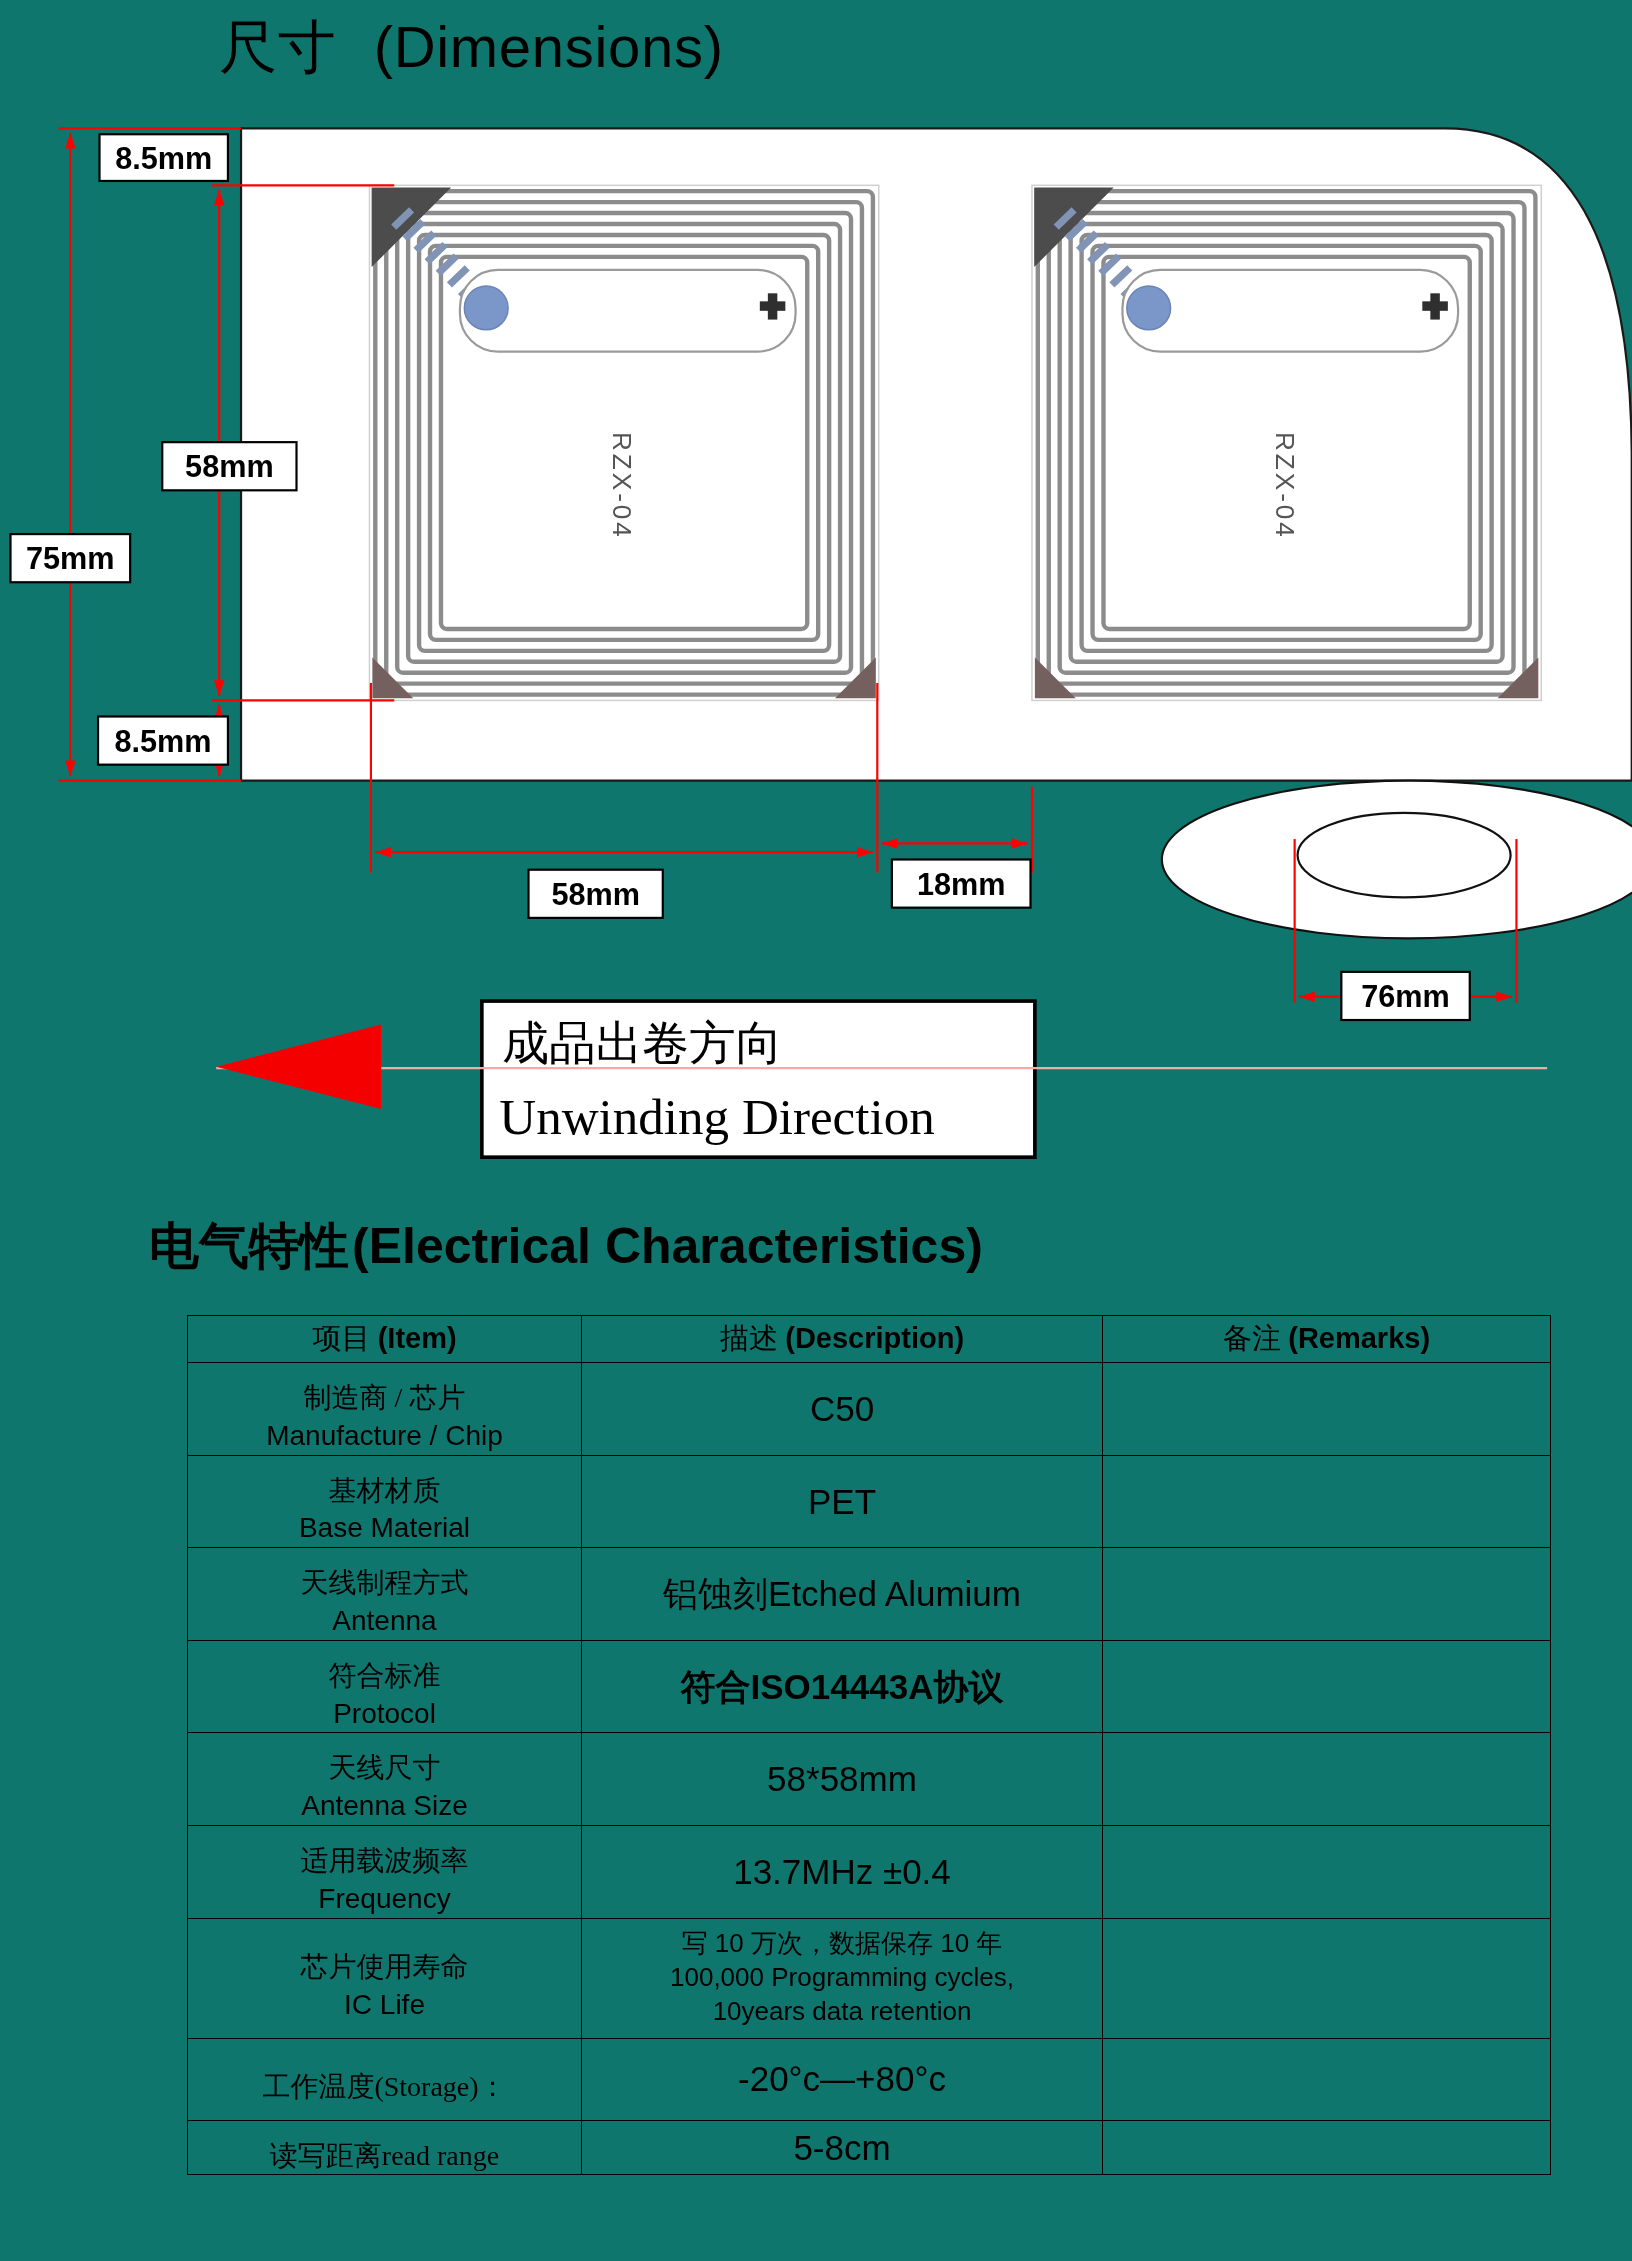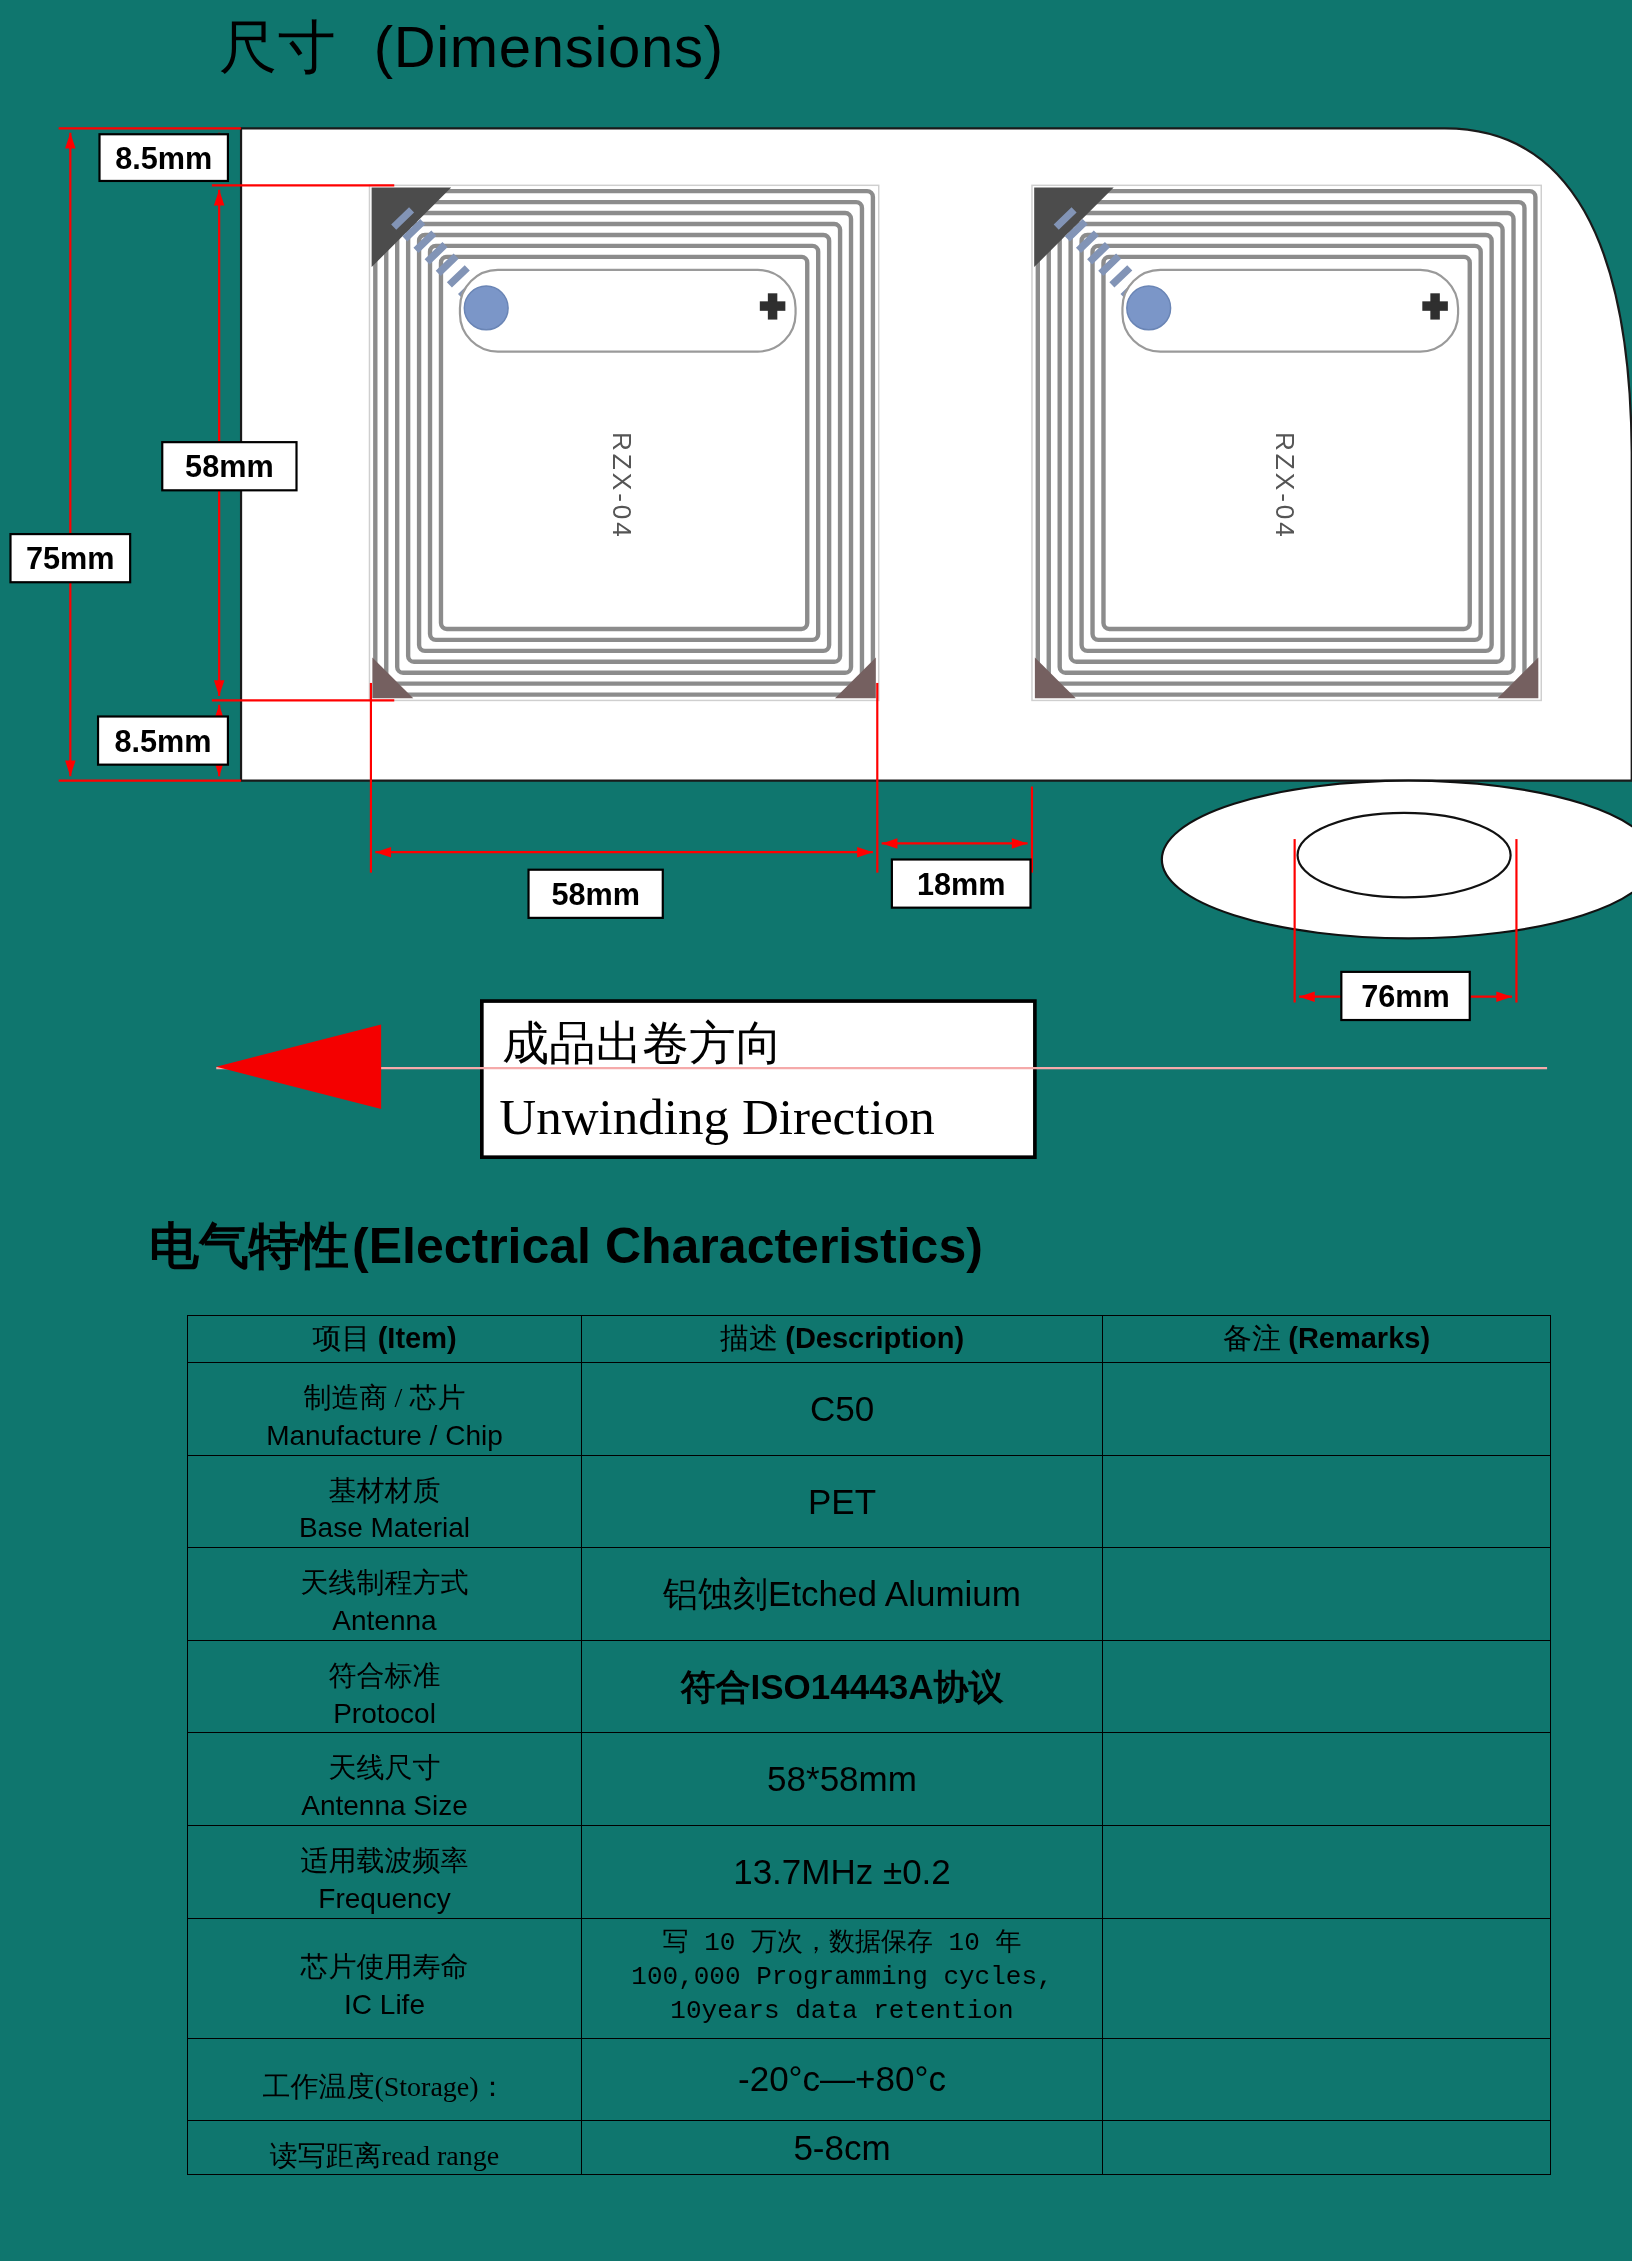--- a/index.html
+++ b/index.html
@@ -22,21 +22,21 @@
   table.spec th .hen{font-weight:bold;margin-left:7.3px;}
   .item .cn{display:block;font-family:"Liberation Serif",serif;font-size:28px;line-height:1.35;margin-top:16px;}
   .item .en{display:block;font-size:28px;line-height:1.35;}
   .desc{font-size:35px;white-space:pre-line;line-height:1.3;}
   tr.hdr{height:47px;}
   tr.std{height:80px;}
   tr.tall{height:120px;}
   tr.mid{height:82px;}
   tr.short{height:54px;}
   tr.bold-desc .desc{font-weight:bold;}
-  tr.small-desc .desc{font-size:26px;font-family:Liberation Mono, monospace;}
+  tr.small-desc .desc{font-size:26px;}
 </style>
 </head>
 <body>
 
 <div class="page">
 
   <div class="main-title">
     <span class="cnp">尺寸</span>
     <span class="enp">(Dimensions)</span>
   </div>
@@ -199,21 +199,21 @@
             <span class="en">Antenna Size</span>
           </td>
         <td class="desc">58*58mm</td>
         <td class="rem"></td>
       </tr>
       <tr class="std">
         <td class="item">
             <span class="cn">适用载波频率</span>
             <span class="en">Frequency</span>
           </td>
-        <td class="desc">13.7MHz ±0.2</td>
+        <td class="desc">13.7MHz ±0.4</td>
         <td class="rem"></td>
       </tr>
       <tr class="tall small-desc">
         <td class="item">
             <span class="cn">芯片使用寿命</span>
             <span class="en">IC Life</span>
           </td>
         <td class="desc">写 10 万次，数据保存 10 年
 100,000 Programming cycles,
 10years data retention</td>

